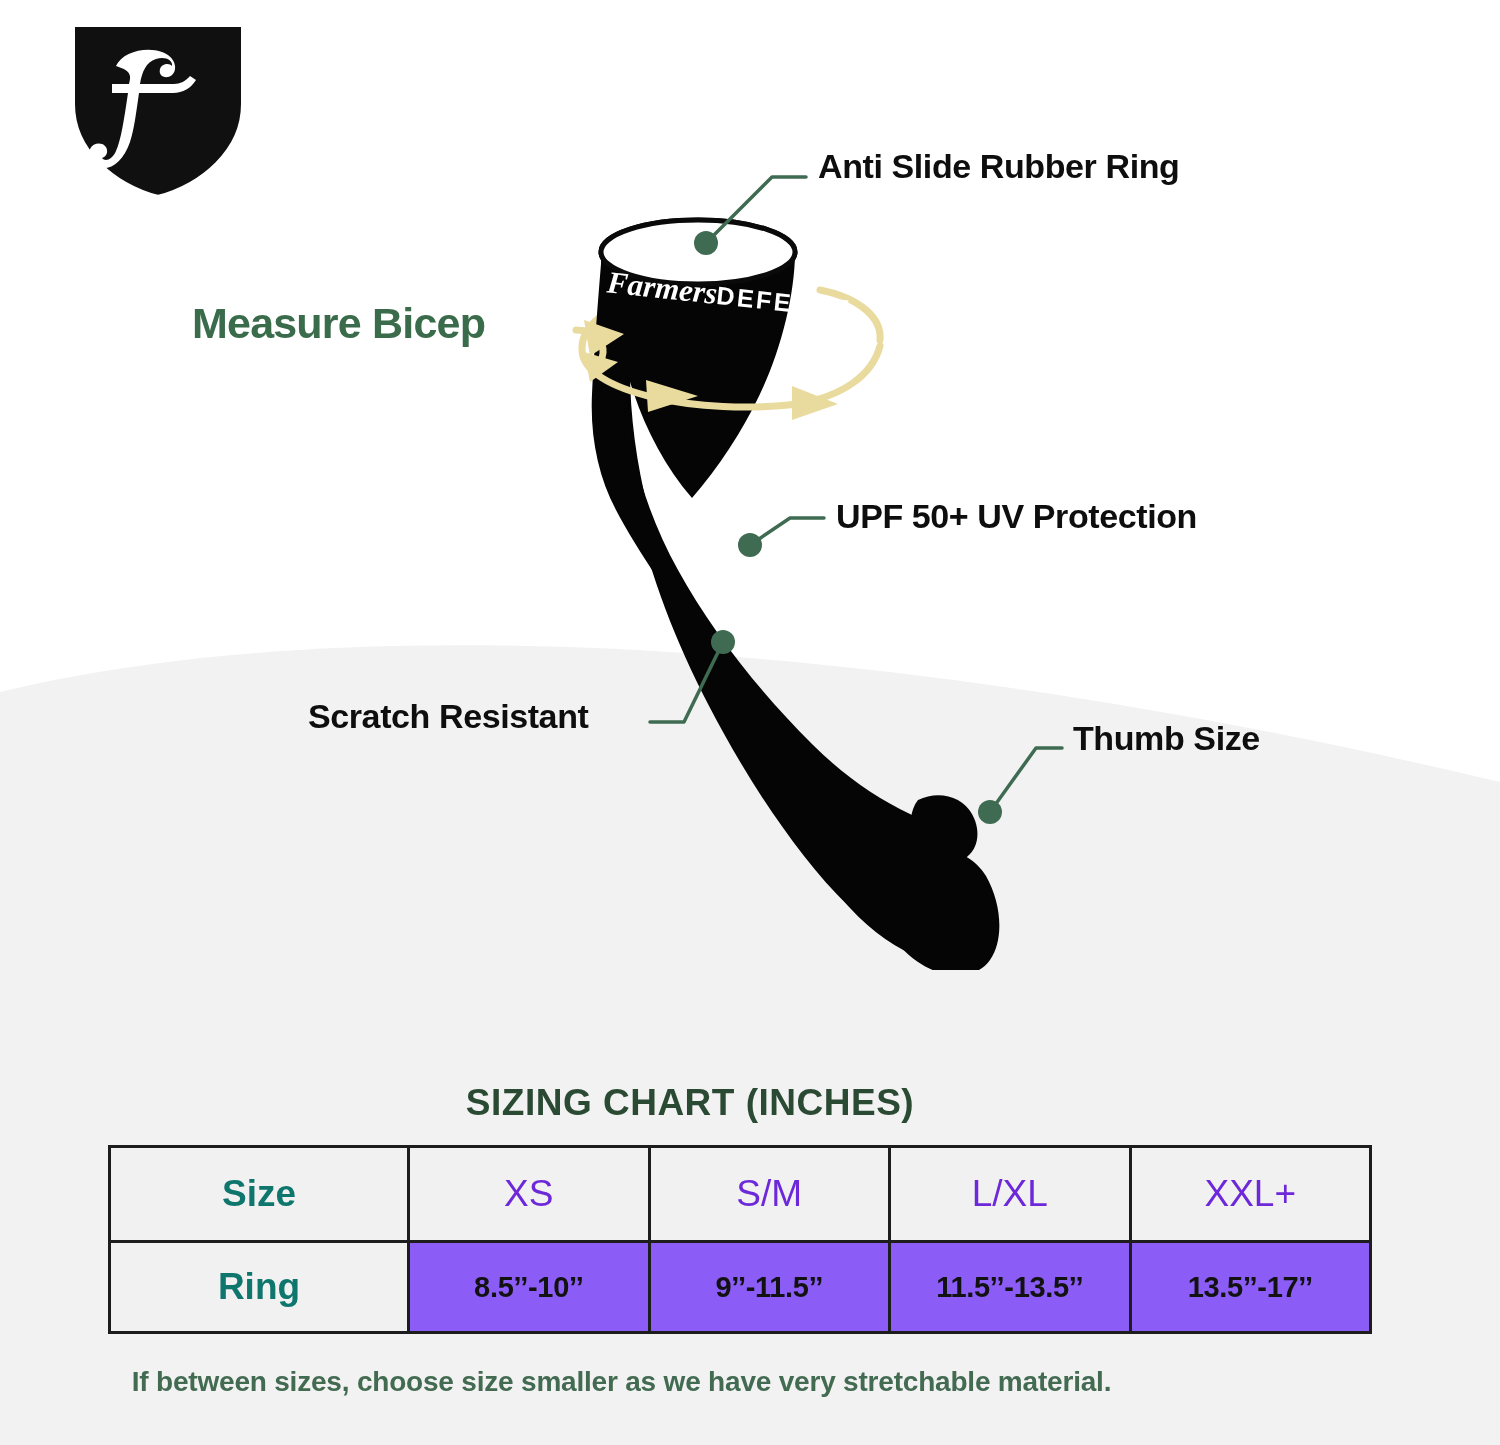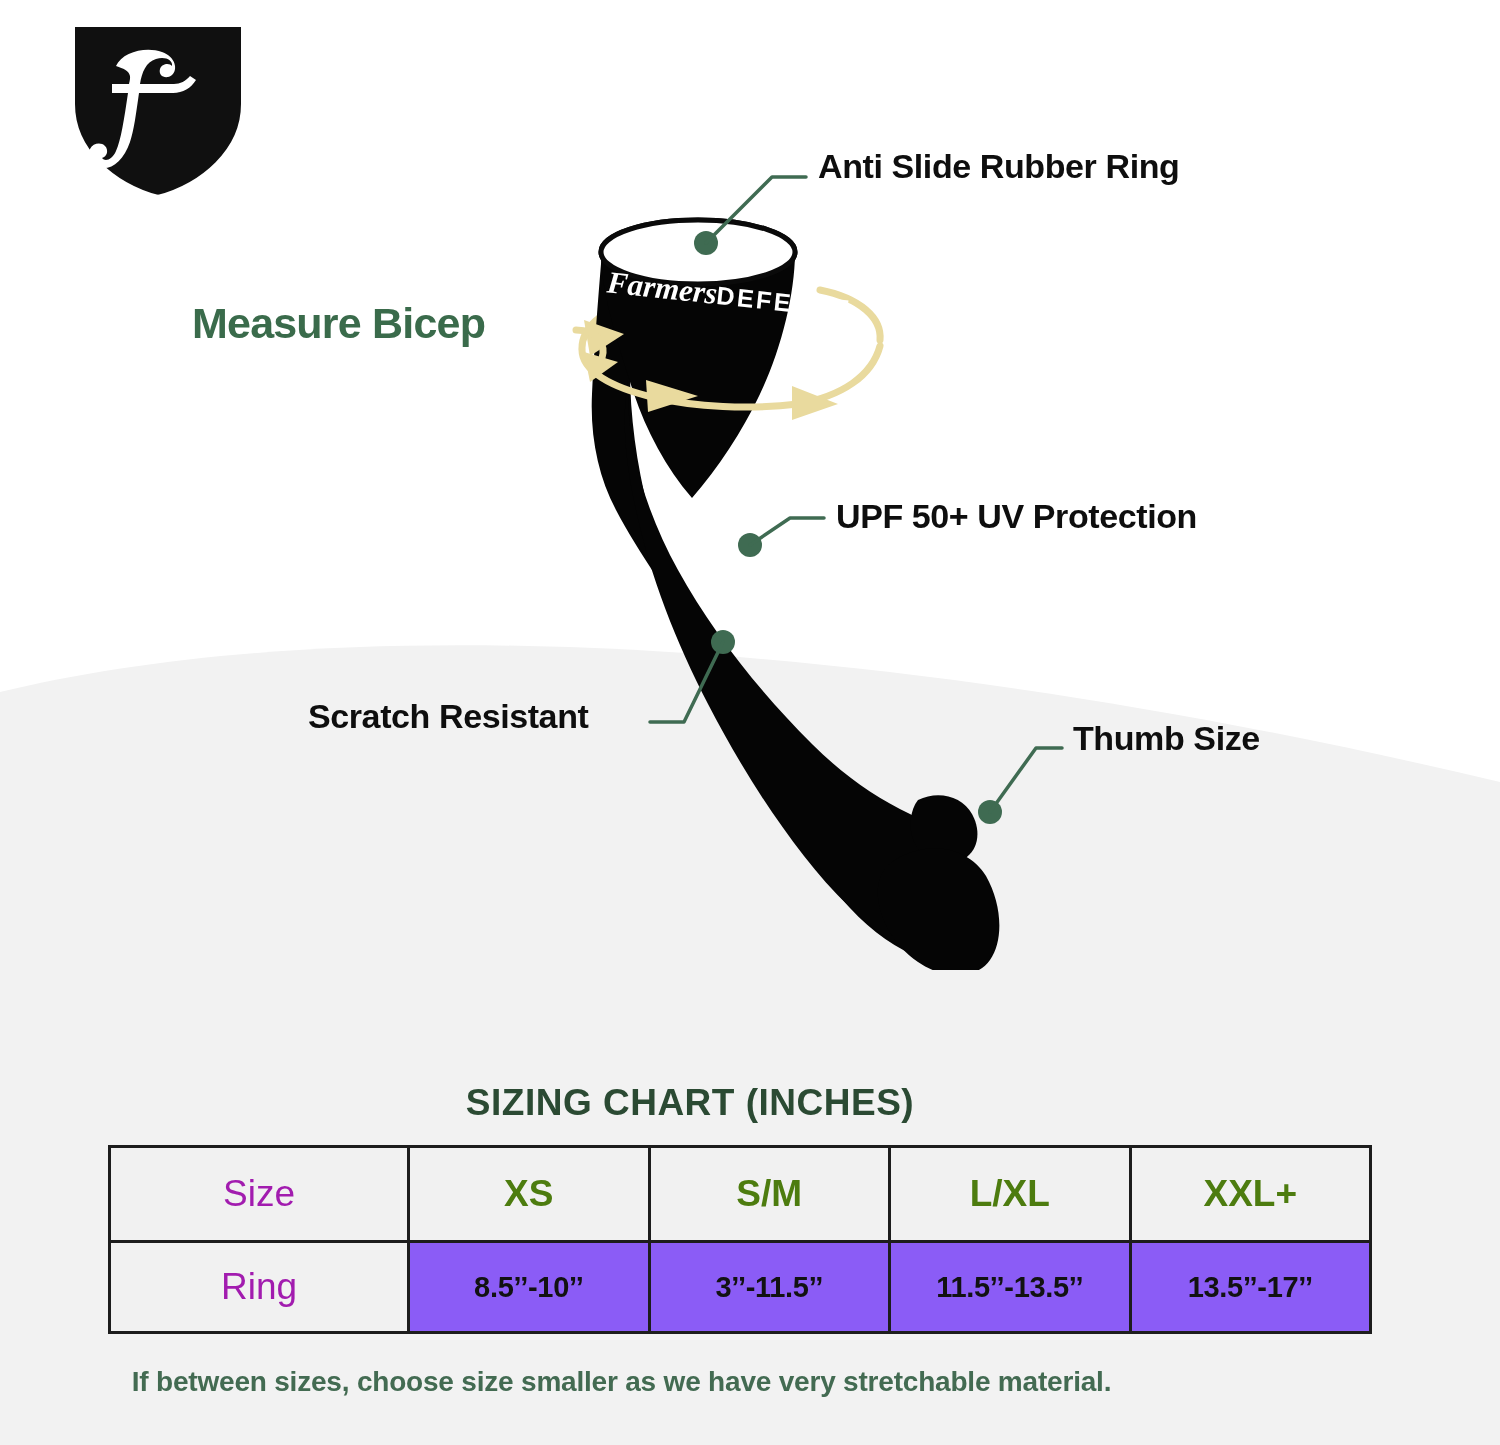--- a/index.html
+++ b/index.html
@@ -110,29 +110,29 @@
     border: 3px solid #1d1d1d;
     text-align: center;
     vertical-align: middle;
     padding: 0;
   }
   .size-table .row-head td { height: 92px; }
   .size-table .row-data td { height: 88px; }
 
   .cell-label {
     background: #f1f1f1;
-    color: #a21caf;
-    font-weight: normal;
+    color: #0f766e;
+    font-weight: bold;
     font-size: 37px;
     width: 296px;
   }
   .cell-head {
     background: #f1f1f1;
-    color: #4d7c0f;
-    font-weight: bold;
+    color: #6d28d9;
+    font-weight: normal;
     font-size: 37px;
   }
   .cell-value {
     background: #8b5cf6;
     color: #121212;
     font-weight: bold;
     font-size: 29px;
     letter-spacing: -0.3px;
   }
 
@@ -276,21 +276,21 @@
       <tr class="row-head">
         <td class="cell-label">Size</td>
         <td class="cell-head">XS</td>
         <td class="cell-head">S/M</td>
         <td class="cell-head">L/XL</td>
         <td class="cell-head">XXL+</td>
       </tr>
       <tr class="row-data">
         <td class="cell-label">Ring</td>
         <td class="cell-value">8.5’’-10’’</td>
-        <td class="cell-value">3’’-11.5’’</td>
+        <td class="cell-value">9’’-11.5’’</td>
         <td class="cell-value">11.5’’-13.5’’</td>
         <td class="cell-value">13.5’’-17’’</td>
       </tr>
     </tbody>
   </table>
 
   <div class="size-note">If between sizes, choose size smaller as we have very stretchable material.</div>
 
 </div>
 

